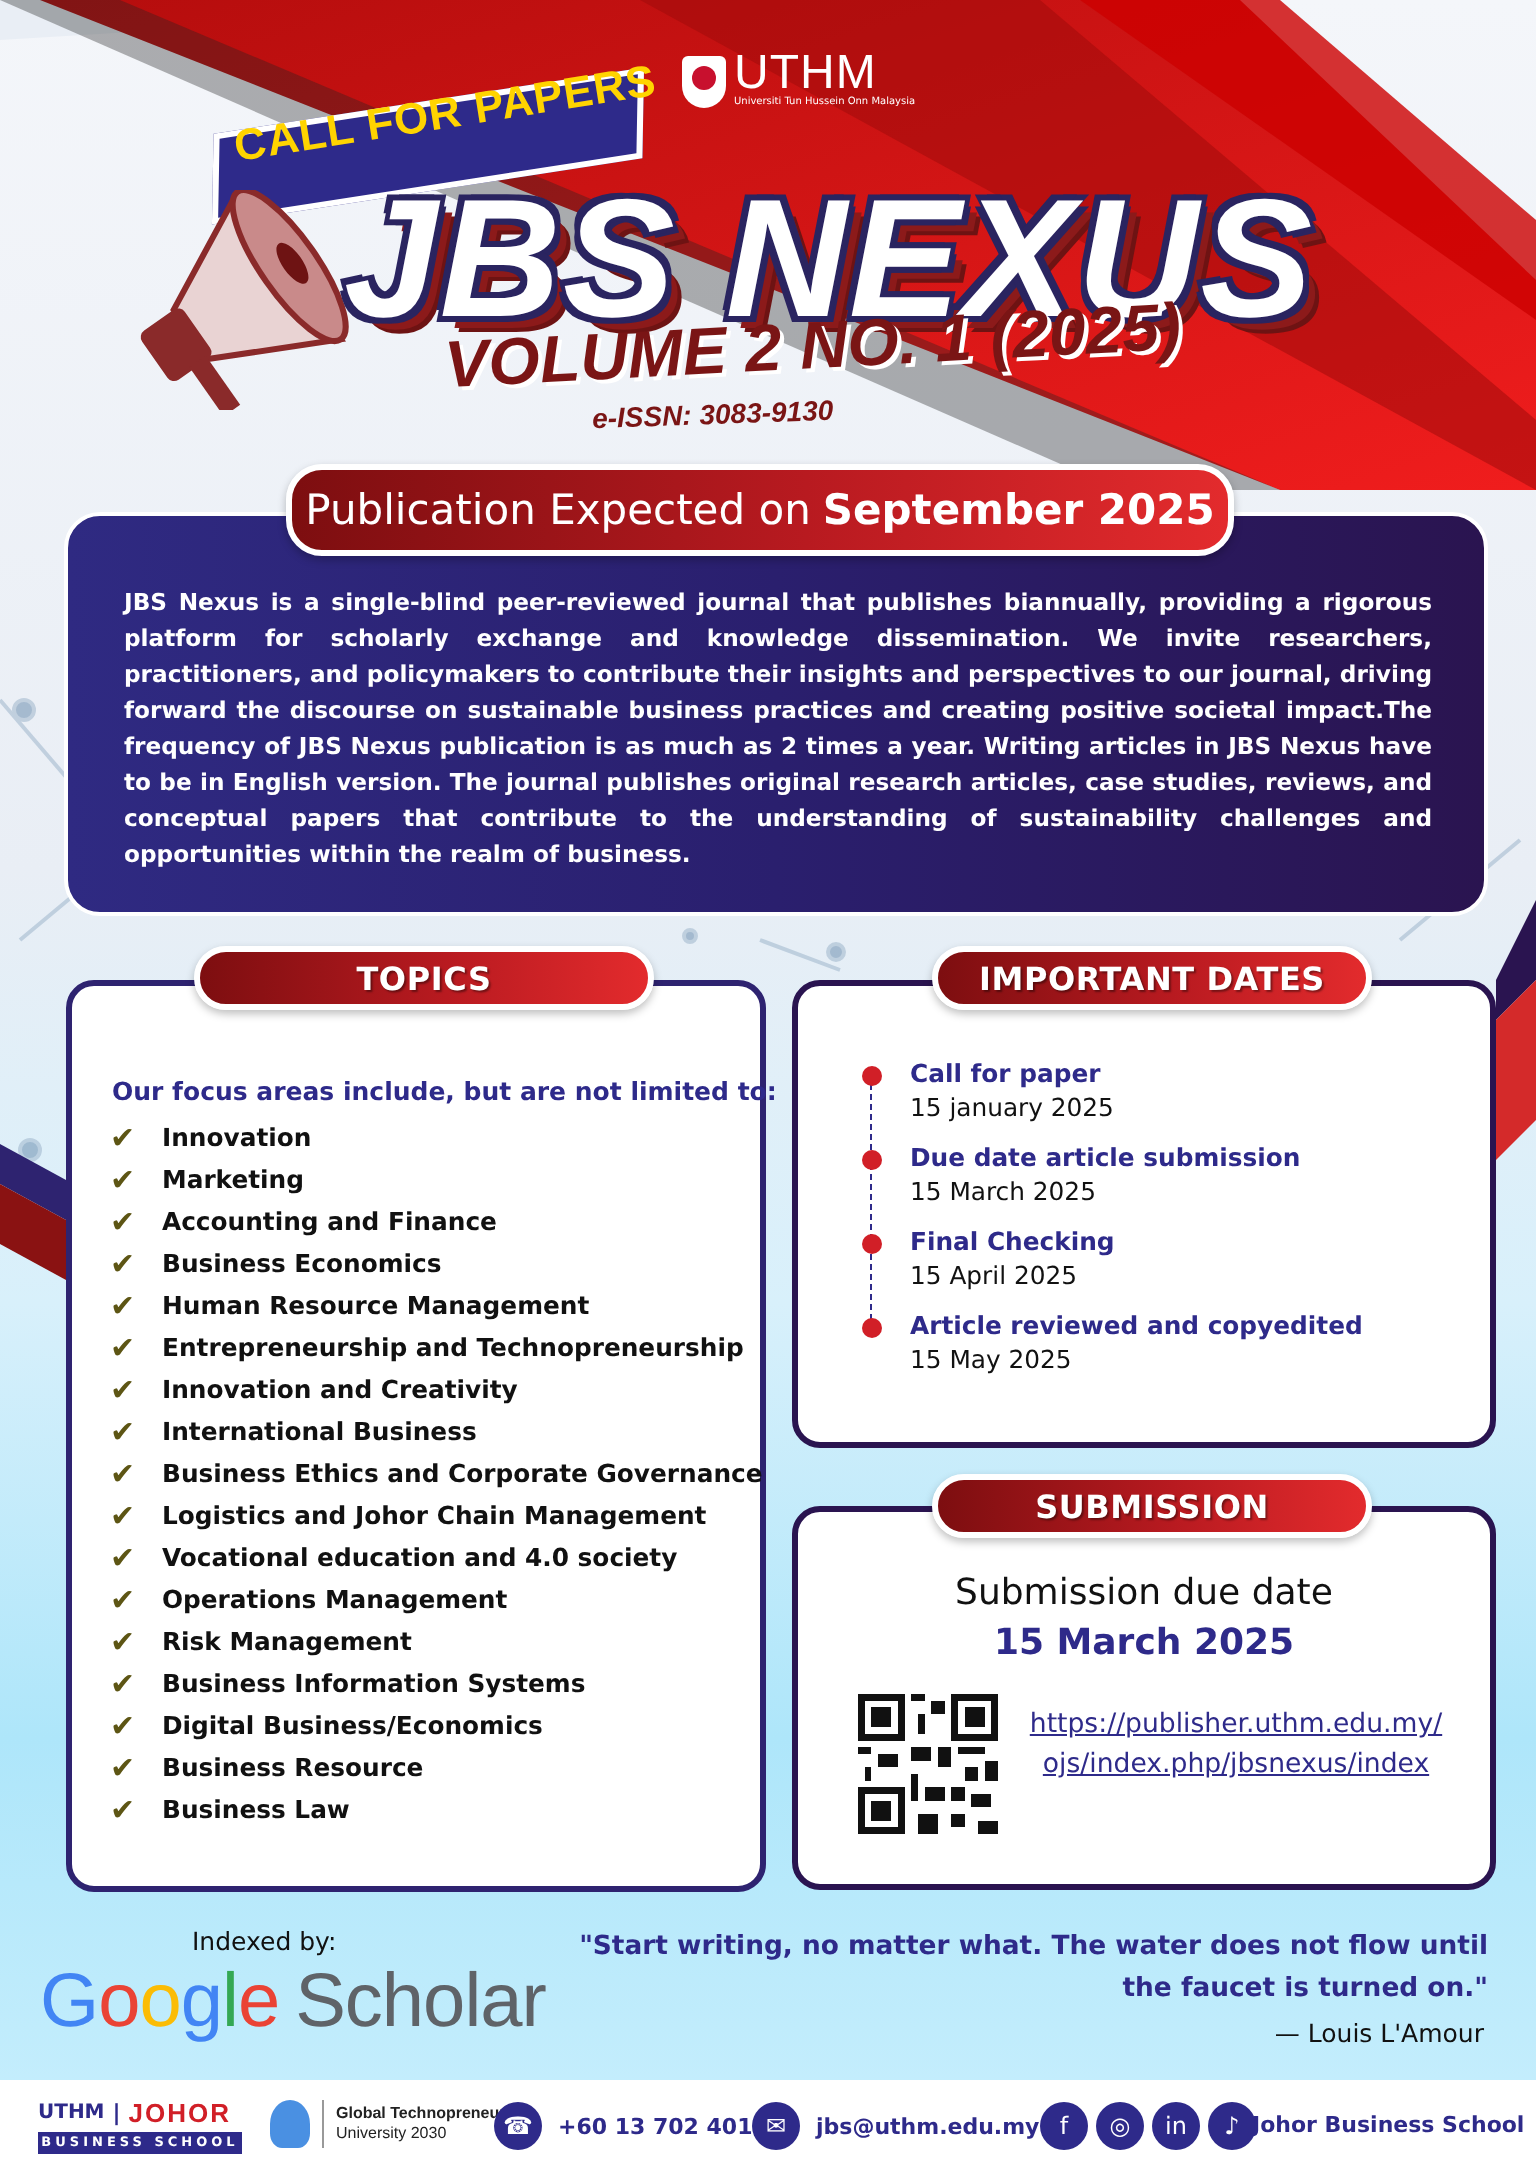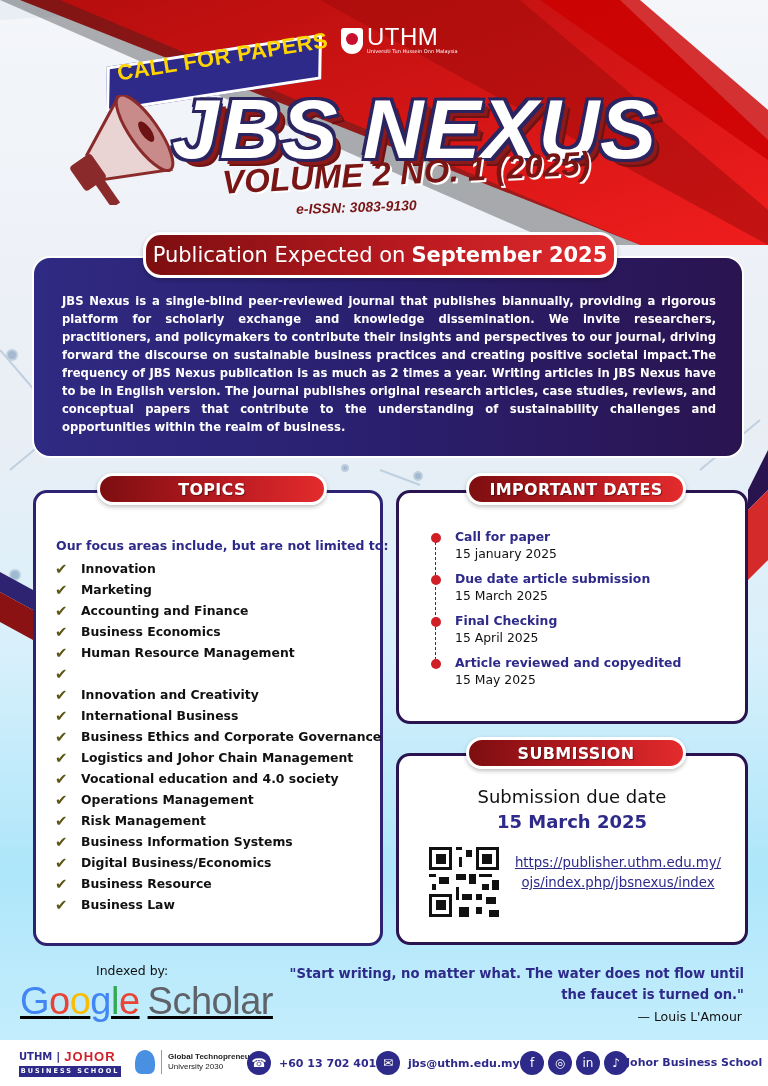--- a/index.html
+++ b/index.html
@@ -68,21 +68,21 @@
   .date-title { font-weight: bold; font-size: 12.4px; color: #2e2a8a; line-height: 17px; }
   .date-value { font-size: 12.4px; color: #111; line-height: 18px; }
 
   .sub-label { position: absolute; left: 396px; top: 786px; width: 352px; text-align: center; font-size: 18px; color: #111; }
   .sub-date { position: absolute; left: 396px; top: 811px; width: 352px; text-align: center; font-size: 18px; font-weight: bold; color: #2e2a8a; }
   .qr { position: absolute; left: 429px; top: 847px; width: 70px; height: 70px; }
   .sub-link { position: absolute; left: 512px; top: 853px; width: 212px; text-align: center; font-size: 13.3px; line-height: 20px; color: #2e2a8a; text-decoration: underline; }
 
   
   .indexed-label { position: absolute; left: 96px; top: 963px; font-size: 12.5px; color: #111; }
-  .gscholar { position: absolute; left: 20px; top: 980px; font-family: "Liberation Sans", sans-serif; font-size: 38px; letter-spacing: -0.5px; text-decoration: underline; }
+  .gscholar { position: absolute; left: 20px; top: 980px; font-family: "Liberation Sans", sans-serif; font-size: 38px; letter-spacing: -0.5px; }
   .gscholar .g1 { color: #4285f4; } .gscholar .o1 { color: #ea4335; } .gscholar .o2 { color: #fbbc05; }
   .gscholar .g2 { color: #4285f4; } .gscholar .l { color: #34a853; } .gscholar .e { color: #ea4335; }
   .gscholar .sch { color: #5f6368; margin-left: 8px; }
   .quote { position: absolute; right: 24px; top: 963px; width: 470px; text-align: right; font-weight: bold; font-size: 13.2px; line-height: 21px; color: #2e2a8a; }
   .quote-author { position: absolute; right: 26px; top: 1009px; font-size: 12.5px; color: #111; }
 
   
   .footer { position: absolute; left: 0; top: 1040px; width: 768px; height: 46px; background: #fff; }
   .jbs-logo { position: absolute; left: 19px; top: 1049px; width: 102px; }
   .jbs-top { display: flex; align-items: center; gap: 4px; font-size: 11px; font-weight: bold; }
@@ -197,20 +197,21 @@
       <li class="topic-item">
         <span class="check">✔</span>
         <span>Business Economics</span>
       </li>
       <li class="topic-item">
         <span class="check">✔</span>
         <span>Human Resource Management</span>
       </li>
       <li class="topic-item">
         <span class="check">✔</span>
+        <span>Entrepreneurship and Technopreneurship</span>
       </li>
       <li class="topic-item">
         <span class="check">✔</span>
         <span>Innovation and Creativity</span>
       </li>
       <li class="topic-item">
         <span class="check">✔</span>
         <span>International Business</span>
       </li>
       <li class="topic-item">

